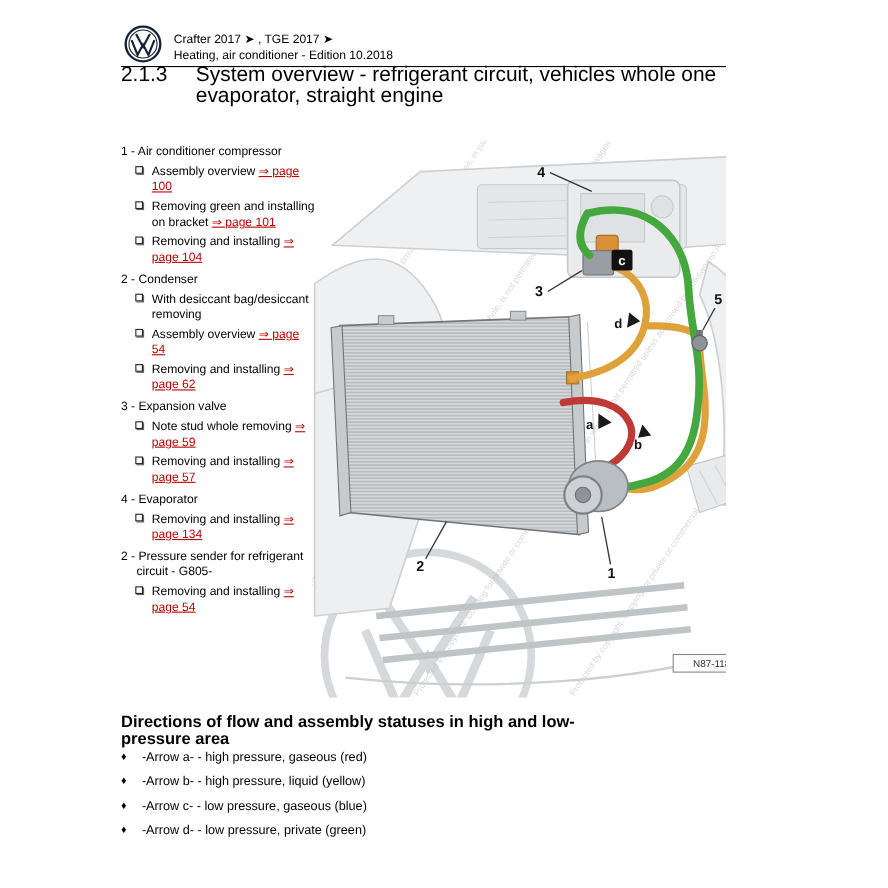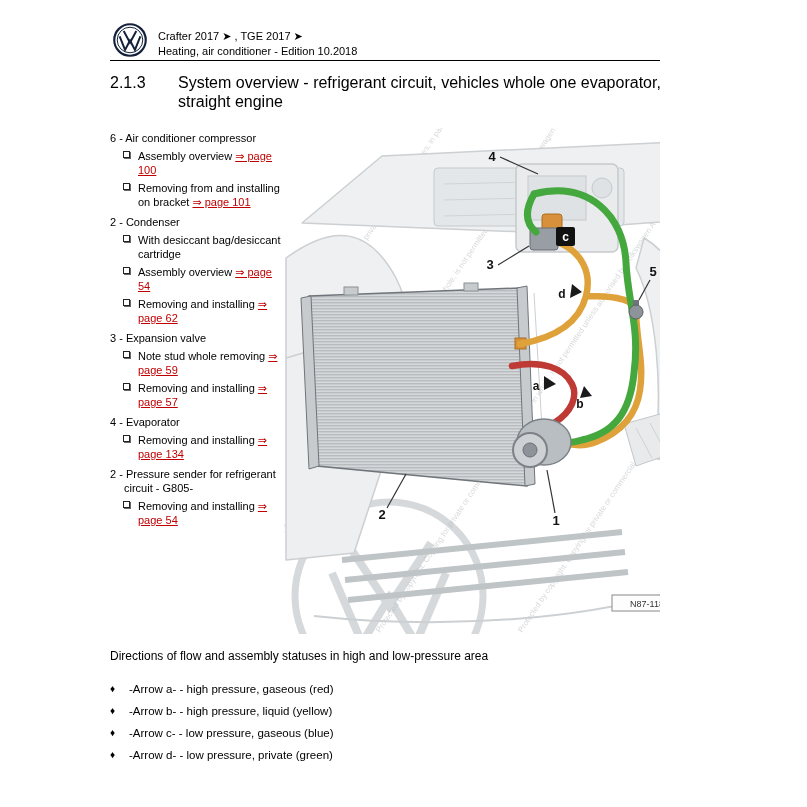--- a/index.html
+++ b/index.html
@@ -6,38 +6,38 @@
   html,body{margin:0;padding:0;background:#fff}
   .page{position:relative;width:660px;height:807px;background:#fff;overflow:hidden;
         font-family:"Liberation Sans",sans-serif;color:#000;}
 
   
   .header{position:absolute;left:110px;top:20px;width:588px;height:41px;border-bottom:1px solid #000}
   .logo{position:absolute;left:2px;top:2px;width:36px;height:36px}
   .header-text{position:absolute;left:48px;top:9px;font-size:11px;line-height:15px}
 
   
-  .section{position:absolute;left:110px;top:73px;display:flex;font-size:16px;line-height:19px}
+  .section{position:absolute;left:110px;top:59px;display:flex;font-size:19px;line-height:19px}
   .section-number{width:68px;flex:none}
   .section-title{width:522px}
 
   
   .parts{position:absolute;left:110px;top:131px;width:177px;font-size:11px;line-height:14px}
   .part-label{margin-top:6px;padding-left:14px;text-indent:-14px}
   .part:first-child .part-label{margin-top:0}
   .sub{display:flex;margin-top:4px;padding-left:13px}
   .cb{flex:none;width:7px;height:7px;border:1px solid #222;box-shadow:1px 1px 0 #666;margin:2px 8px 0 0;background:#fff}
   .sub-text{flex:1}
   .pglink{color:#c00000;text-decoration:underline;cursor:pointer}
 
   
   .figure{position:absolute;left:284px;top:128px;width:416px;height:506px}
 
   
-  .flow-head{position:absolute;left:110px;top:649px;width:452px;font-size:12px;font-weight:normal;line-height:15px}
+  .flow-head{position:absolute;left:110px;top:649px;width:452px;font-size:15px;font-weight:bold;line-height:15px}
   .flow-list{position:absolute;left:110px;top:682px;font-size:11.5px}
   .flow-item{display:flex;align-items:center;height:13px;margin-bottom:9px}
   .bullet{width:19px;flex:none;font-size:10px}
 
   .callout-num{font:bold 13px "Liberation Sans",sans-serif;fill:#111}
   .callout-letter{font:bold 12px "Liberation Sans",sans-serif;fill:#111}
   .wmtext{font-size:8px;fill:#b4b9bd;opacity:.55}
 </style>
 </head>
 <body>
@@ -58,38 +58,43 @@
   </div>
 
   <div class="section">
     <div class="section-number">2.1.3</div>
     <div class="section-title">System overview - refrigerant circuit, vehicles whole one evaporator, straight engine</div>
   </div>
 
   <div class="parts">
 
     <div class="part">
-      <div class="part-label">6 - Air conditioner compressor</div>
+      <div class="part-label">1 - Air conditioner compressor</div>
       <div class="sub">
         <span class="cb"></span>
         <span class="sub-text"><span>Assembly overview</span>
           <a class="pglink">⇒ page 100</a></span>
       </div>
       <div class="sub">
         <span class="cb"></span>
-        <span class="sub-text"><span>Removing from and installing on bracket</span>
+        <span class="sub-text"><span>Removing green and installing on bracket</span>
           <a class="pglink">⇒ page 101</a></span>
       </div>
+      <div class="sub">
+        <span class="cb"></span>
+        <span class="sub-text"><span>Removing and installing</span>
+          <a class="pglink">⇒ page 104</a></span>
+      </div>
     </div>
 
     <div class="part">
       <div class="part-label">2 - Condenser</div>
       <div class="sub">
         <span class="cb"></span>
-        <span class="sub-text"><span>With desiccant bag/desiccant cartridge</span>
+        <span class="sub-text"><span>With desiccant bag/desiccant removing</span>
           <a class="pglink"></a></span>
       </div>
       <div class="sub">
         <span class="cb"></span>
         <span class="sub-text"><span>Assembly overview</span>
           <a class="pglink">⇒ page 54</a></span>
       </div>
       <div class="sub">
         <span class="cb"></span>
         <span class="sub-text"><span>Removing and installing</span>

